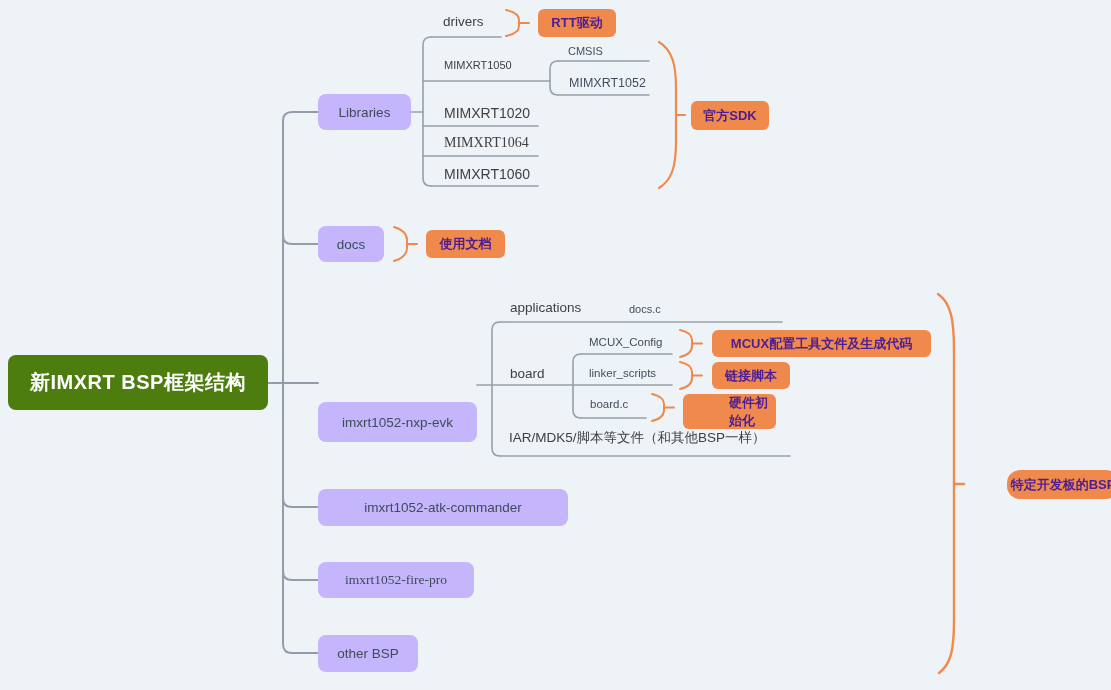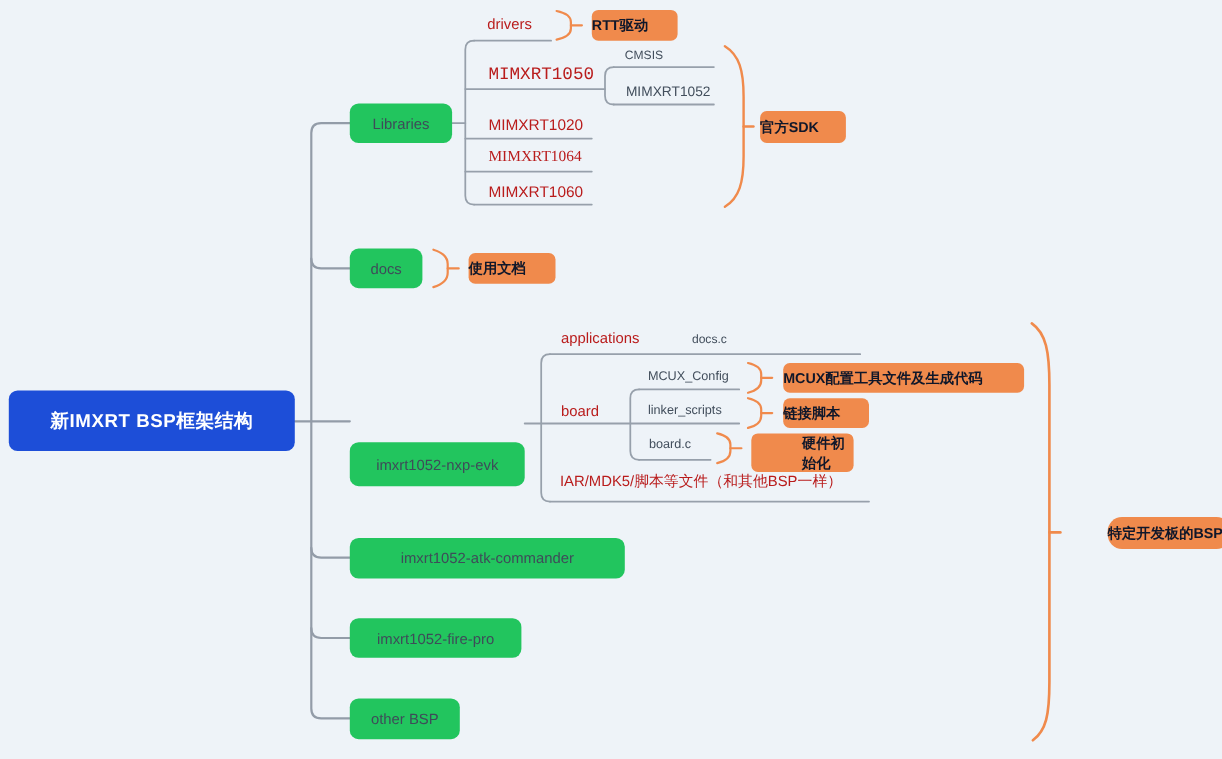--- a/index.html
+++ b/index.html
@@ -1,26 +1,26 @@
 <!DOCTYPE html>
 <html><head>
 <meta charset="utf-8">
 <style>
   html,body{margin:0;padding:0;}
   body{font-family:"Liberation Sans","DejaVu Sans",sans-serif;}
   #canvas{position:relative;width:1111px;height:690px;background:#eef3f8;overflow:hidden;}
   #wires{position:absolute;left:0;top:0;}
   .abs{position:absolute;box-sizing:border-box;}
-  .node-root{background:#1d4ed8;color:#ffffff;border-radius:8px;display:flex;align-items:center;justify-content:center;
-             font-size:17px;font-weight:bold;letter-spacing:.5px;}
-  .node-blue{background:#22c55e;color:#3e4c59;border-radius:8px;display:flex;align-items:center;justify-content:center;
+  .node-root{background:#4d7c0f;color:#ffffff;border-radius:8px;display:flex;align-items:center;justify-content:center;
+             font-size:20px;font-weight:bold;letter-spacing:.5px;}
+  .node-blue{background:#c4b5fd;color:#3e4c59;border-radius:8px;display:flex;align-items:center;justify-content:center;
              font-size:13.5px;}
-  .callout{background:#f08a4c;color:#0f172a;border-radius:6px;display:flex;align-items:center;
+  .callout{background:#f08a4c;color:#4c1d95;border-radius:6px;display:flex;align-items:center;justify-content:center;
            font-size:13px;font-weight:bold;}
-  .tnode{color:#b91c1c;font-size:13.5px;line-height:1.15;white-space:nowrap;}
+  .tnode{color:#404040;font-size:13.5px;line-height:1.15;white-space:nowrap;}
   .tnode-sm{color:#424e5c;font-size:11.5px;line-height:1.15;white-space:nowrap;}
 </style>
 </head>
 <body>
 
 <div id="canvas">
 
   <svg id="wires" width="1111" height="690" viewBox="0 0 1111 690">
 
     <g stroke="#939ca8" stroke-width="2" fill="none" stroke-linecap="round" stroke-linejoin="round">
@@ -96,29 +96,29 @@
   </div>
   <div class="abs node-blue" style="left:318px;top:226px;width:66px;height:36px;">
     <span>docs</span>
   </div>
   <div class="abs node-blue" style="left:318px;top:365px;width:159px;height:40px;margin-top:37px;">
     <span>imxrt1052-nxp-evk</span>
   </div>
   <div class="abs node-blue" style="left:318px;top:489px;width:250px;height:37px;">
     <span>imxrt1052-atk-commander</span>
   </div>
-  <div class="abs node-blue" style="left:318px;top:562px;width:156px;height:36px;">
+  <div class="abs node-blue" style="left:318px;top:562px;width:156px;height:36px;font-family:Liberation Serif, serif;">
     <span>imxrt1052-fire-pro</span>
   </div>
   <div class="abs node-blue" style="left:318px;top:635px;width:100px;height:37px;">
     <span>other BSP</span>
   </div>
 
   <div class="abs tnode" style="left:443px;top:14px;">drivers</div>
-  <div class="abs tnode" style="left:444px;top:59px;font-size:16px;font-family:Liberation Mono, monospace;">MIMXRT1050</div>
+  <div class="abs tnode" style="left:444px;top:59px;font-size:11px;">MIMXRT1050</div>
   <div class="abs tnode-sm" style="left:568px;top:45px;font-size:11px;">CMSIS</div>
   <div class="abs tnode-sm" style="left:569px;top:76px;font-size:12.5px;">MIMXRT1052</div>
   <div class="abs tnode" style="left:444px;top:105px;font-size:14px;">MIMXRT1020</div>
   <div class="abs tnode" style="left:444px;top:135px;font-size:14px;font-family:Liberation Serif, serif;">MIMXRT1064</div>
   <div class="abs tnode" style="left:444px;top:166px;font-size:14px;">MIMXRT1060</div>
 
   <div class="abs tnode" style="left:510px;top:300px;">applications</div>
   <div class="abs tnode-sm" style="left:629px;top:303px;font-size:11px;">docs.c</div>
   <div class="abs tnode-sm" style="left:589px;top:336px;">MCUX_Config</div>
   <div class="abs tnode" style="left:510px;top:366px;">board</div>

